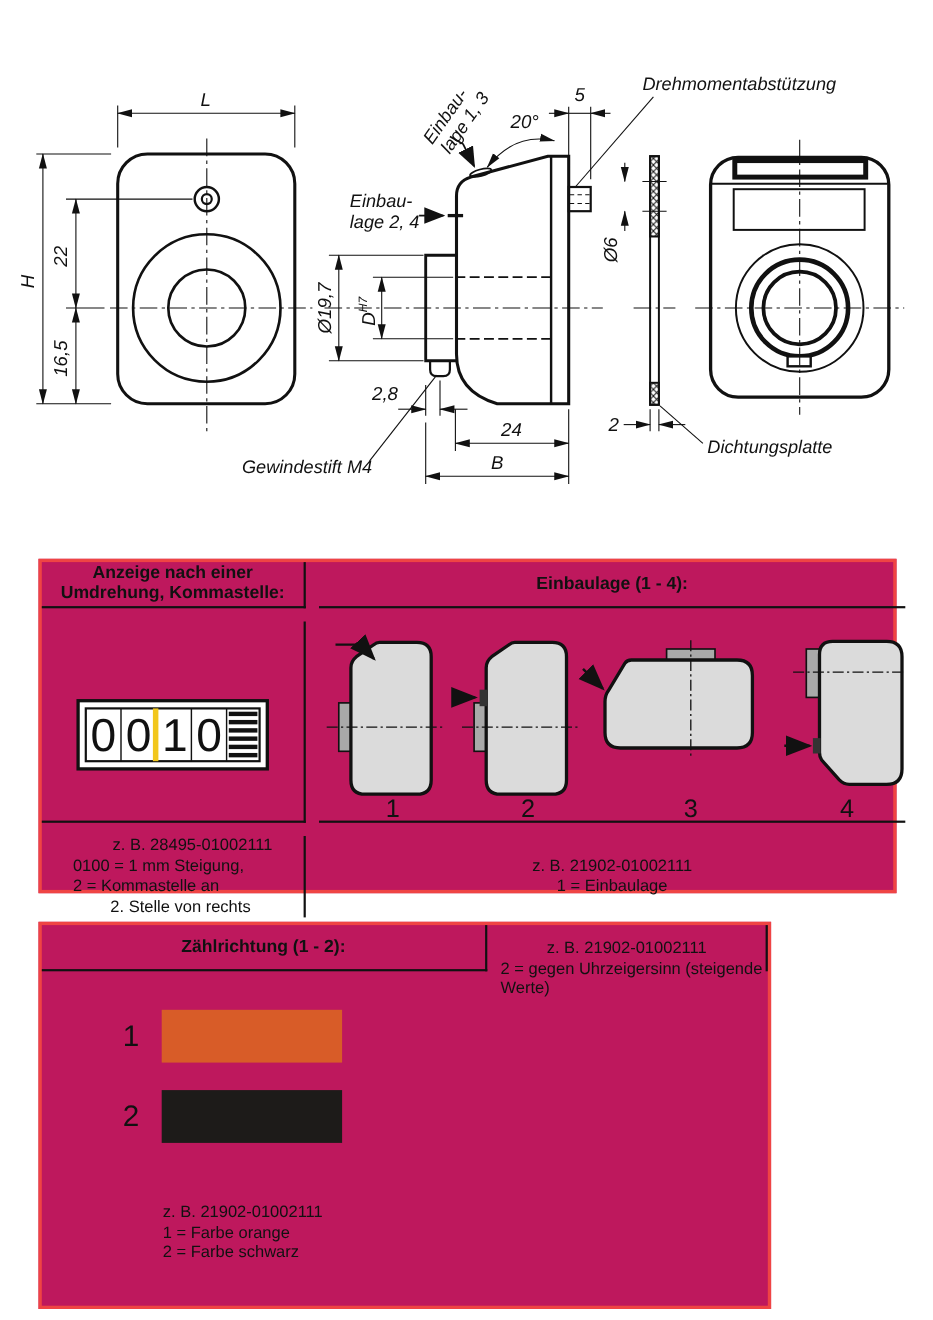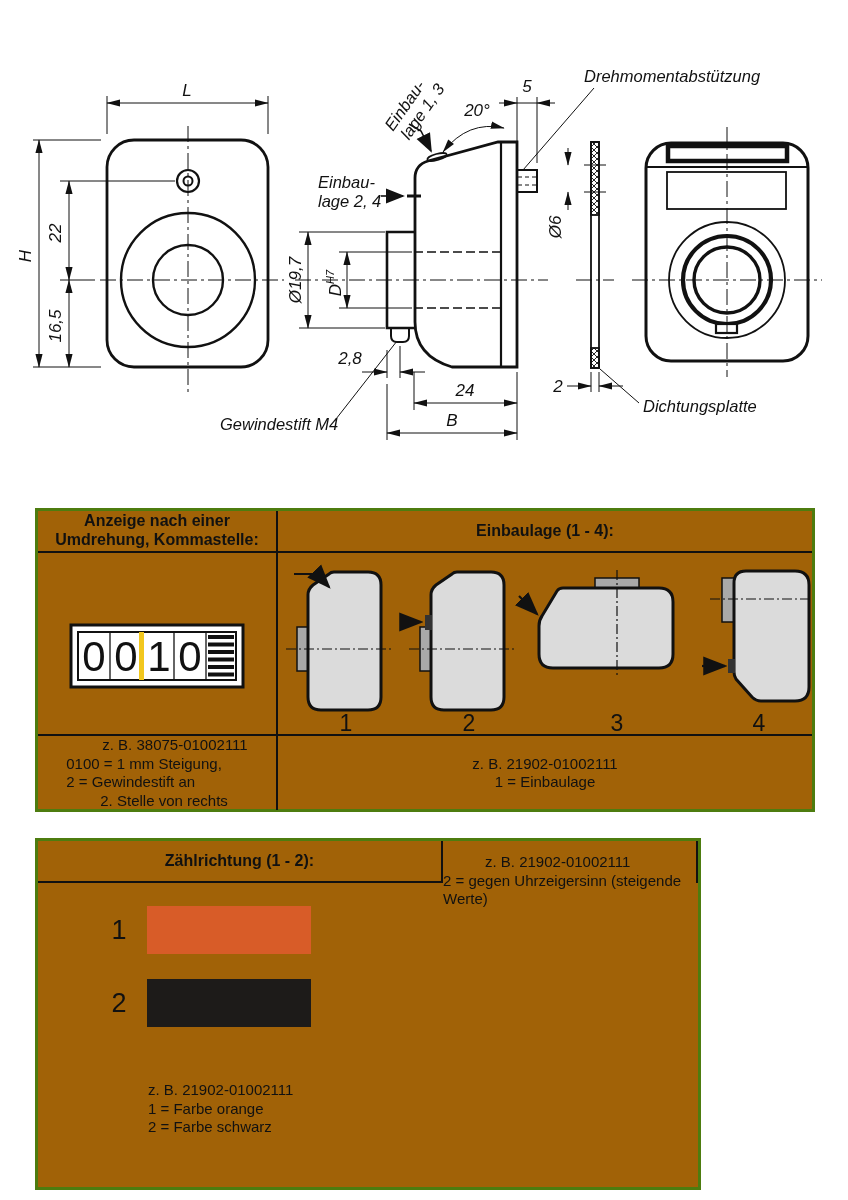--- a/index.html
+++ b/index.html
@@ -3,21 +3,21 @@
 <meta charset="utf-8">
 <style>
   html,body{margin:0;padding:0;background:#fff;}
   #page{position:relative;width:848px;height:1200px;background:#fff;
         font-family:"Liberation Sans",sans-serif;color:#111;overflow:hidden;}
   svg text{font-family:"Liberation Sans",sans-serif;fill:#111;}
   .dimtxt{font-style:italic;font-size:17px;}
   .lbltxt{font-style:italic;font-size:16.5px;}
 
   
-  .tbl{position:absolute;border:3px solid #4d7c0f;box-sizing:border-box;background:#a16207;}
+  .tbl{position:absolute;border:3px solid #ef4444;box-sizing:border-box;background:#be185d;gap:12px;}
   .cell{box-sizing:border-box;}
   .hdr{font-weight:bold;font-size:16px;line-height:1.18;display:flex;flex-direction:column;
        align-items:center;justify-content:center;text-align:center;}
   #tbl1{left:35px;top:508px;width:780px;height:304px;display:grid;
         grid-template-columns:240px 1fr;grid-template-rows:42px 183px 1fr;}
   #tbl2{left:35px;top:838px;width:666px;height:352px;display:grid;
         grid-template-columns:405px 1fr;grid-template-rows:42px 1fr;}
   .br{border-right:2.5px solid #111;}
   .bb{border-bottom:2.5px solid #111;}
   .exampleblock{font-size:15px;line-height:1.24;}
@@ -258,23 +258,23 @@
         <text x="67" y="179">1</text>
         <text x="190" y="179">2</text>
         <text x="338" y="179">3</text>
         <text x="480" y="179">4</text>
       </g>
     </svg>
   </div>
 
   <div id="t1-extext" class="cell br">
     <div class="exampleblock">
-      <div class="xline" style="padding-left:36px"><span>z. B. 38075-</span><b>01002</b><span>111</span></div>
+      <div class="xline" style="padding-left:36px"><span>z. B. 28495-</span><b>01002</b><span>111</span></div>
       <div class="xline"><b>0100</b><span> = 1 mm Steigung,</span></div>
-      <div class="xline"><b>2</b><span> = Gewindestift an</span></div>
+      <div class="xline"><b>2</b><span> = Kommastelle an</span></div>
       <div class="xline" style="padding-left:34px"><span>2. Stelle von rechts</span></div>
     </div>
   </div>
 
   <div id="t1-exright" class="cell">
     <div class="exampleblock">
       <div class="xline"><span>z. B. 21902-01002</span><b>1</b><span>11</span></div>
       <div class="xline"><b>1</b><span> = Einbaulage</span></div>
     </div>
   </div>

